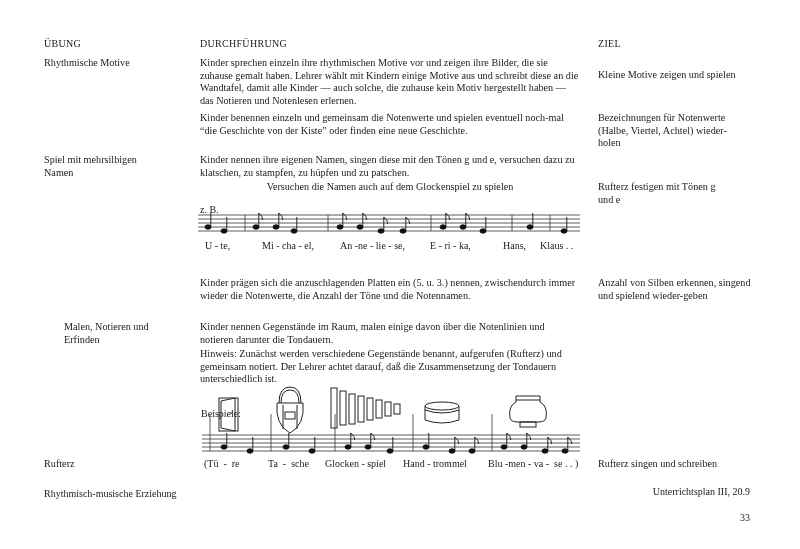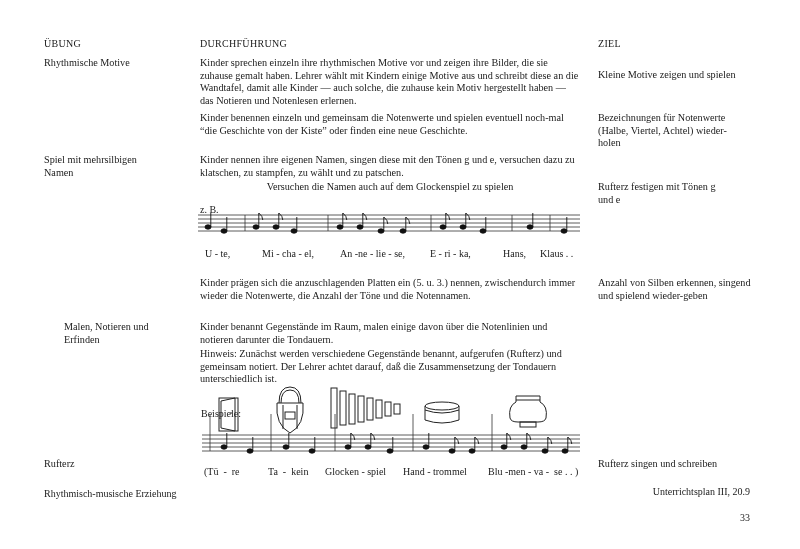--- a/index.html
+++ b/index.html
@@ -7,38 +7,38 @@
       width: 800px; height: 549px; position: relative; overflow: hidden;
       font-family: "Liberation Serif", "DejaVu Serif", serif;
       color: #1a1a1a; font-size: 10.2px; line-height: 12.6px;
     }
     .abs { position: absolute; }
     .hdr { font-size: 10px; letter-spacing: 0.3px; }
     .col1 { left: 44px; width: 140px; }
     .col2 { left: 200px; width: 380px; }
     .col3 { left: 598px; width: 170px; }
     .small { font-size: 10px; }
-    .lyrics { font-size: 10px; white-space: pre; margin-top: 8px; }
+    .lyrics { font-size: 10px; white-space: pre; }
     svg { position: absolute; overflow: visible; }
   </style>
 </head>
 <body>
 
 <div class="abs hdr col1" style="top:38px;">ÜBUNG</div>
 <div class="abs hdr col2" style="top:38px;">DURCHFÜHRUNG</div>
 <div class="abs hdr col3" style="top:38px;">ZIEL</div>
 
 <div class="abs col1" style="top:57px;">Rhythmische Motive</div>
 <div class="abs col2" style="top:57px;font-family:Liberation Serif, serif;">Kinder sprechen einzeln ihre rhythmischen Motive vor und zeigen ihre Bilder, die sie zuhause gemalt haben. Lehrer wählt mit Kindern einige Motive aus und schreibt diese an die Wandtafel, damit alle  Kinder — auch solche, die zuhause kein Motiv hergestellt haben — das Notieren und Notenlesen erlernen.</div>
 <div class="abs col2" style="top:112px;">Kinder benennen einzeln und gemeinsam die Notenwerte und spielen eventuell noch-mal “die Geschichte von der Kiste” oder finden eine neue Geschichte.</div>
 <div class="abs col3" style="top:57px; width:150px;margin-top:12px;">Kleine Motive zeigen und spielen</div>
 <div class="abs col3" style="top:112px; width:150px;">Bezeichnungen für Notenwerte (Halbe, Viertel, Achtel) wieder-holen</div>
 
 <div class="abs col1" style="top:154px; width:110px;">Spiel mit mehrsilbigen Namen</div>
-<div class="abs col2" style="top:154px;">Kinder nennen ihre eigenen Namen, singen diese mit den Tönen g und e, versuchen dazu zu klatschen, zu stampfen, zu wählt und zu patschen.</div>
+<div class="abs col2" style="top:154px;">Kinder nennen ihre eigenen Namen, singen diese mit den Tönen g und e, versuchen dazu zu klatschen, zu stampfen, zu hüpfen und zu patschen.</div>
 <div class="abs col2" style="top:181px;text-align:center;">Versuchen die Namen auch auf dem Glockenspiel zu spielen</div>
 <div class="abs col3" style="top:181px; width:120px;">Rufterz festigen mit Tönen g und e</div>
 
 <div class="abs small" style="left:200px; top:204px;">z. B.</div>
 
 <svg style="left:198px; top:212px;" width="382" height="24" viewBox="0 0 382 24">
   <g stroke="#333" stroke-width="0.8">
     <line x1="0" y1="3" x2="382" y2="3"></line>
       <line x1="0" y1="7" x2="382" y2="7"></line>
     <line x1="0" y1="11" x2="382" y2="11"></line>
@@ -100,21 +100,21 @@
 <div class="abs lyrics" style="left:262px; top:240px;">Mi - cha - el,</div>
 <div class="abs lyrics" style="left:340px; top:240px;">An -ne - lie - se,</div>
 <div class="abs lyrics" style="left:430px; top:240px;">E - ri - ka,</div>
 <div class="abs lyrics" style="left:503px; top:240px;">Hans,</div>
 <div class="abs lyrics" style="left:540px; top:240px;">Klaus . .</div>
 
 <div class="abs col2" style="top:277px;">Kinder prägen sich die anzuschlagenden Platten ein (5. u. 3.) nennen, zwischendurch immer wieder die Notenwerte, die Anzahl der Töne und die Notennamen.</div>
 <div class="abs col3" style="top:277px; width:160px;">Anzahl von Silben erkennen, singend und spielend wieder-geben</div>
 
 <div class="abs col1" style="top:321px; width:110px;margin-left:20px;">Malen, Notieren und Erfinden</div>
-<div class="abs col2" style="top:321px;">Kinder benannt Gegenstände im Raum, malen einige davon über die Notenlinien und notieren darunter die Tondauern.</div>
+<div class="abs col2" style="top:321px;">Kinder nennen Gegenstände im Raum, malen einige davon über die Notenlinien und notieren darunter die Tondauern.</div>
 <div class="abs col2" style="top:348px; width:385px;">Hinweis: Zunächst werden verschiedene Gegenstände benannt, aufgerufen (Rufterz) und gemeinsam notiert. Der Lehrer achtet darauf, daß die Zusammensetzung der Tondauern unterschiedlich ist.</div>
 <div class="abs small" style="left:201px; top:383px;margin-top:25px;">Beispiele:</div>
 
 <svg style="left:218px; top:397px;" width="22" height="35" viewBox="0 0 22 35">
   <g fill="none" stroke="#222" stroke-width="1">
     <rect x="1" y="1" width="19" height="33"></rect>
     <path d="M3 4 L17 1 L17 34 L3 31 Z"></path>
     <line x1="12" y1="16" x2="14" y2="16"></line>
   </g>
 </svg>
@@ -207,21 +207,21 @@
     <ellipse cx="343" cy="19" rx="3" ry="2.2"></ellipse>
       <line x1="345.8" y1="19" x2="345.8" y2="5"></line>
       <path d="M345.8 5 q4 3 4 7" fill="none"></path>
     <ellipse cx="363" cy="19" rx="3" ry="2.2"></ellipse>
       <line x1="365.8" y1="19" x2="365.8" y2="5"></line>
       <path d="M365.8 5 q4 3 4 7" fill="none"></path>
   </g>
 </svg>
 
 <div class="abs lyrics" style="left:204px; top:458px;">(Tü  -  re</div>
-<div class="abs lyrics" style="left:268px; top:458px;">Ta  -  kein</div>
+<div class="abs lyrics" style="left:268px; top:458px;">Ta  -  sche</div>
 <div class="abs lyrics" style="left:325px; top:458px;">Glocken - spiel</div>
 <div class="abs lyrics" style="left:403px; top:458px;">Hand - trommel</div>
 <div class="abs lyrics" style="left:488px; top:458px;">Blu -men - va -  se . . )</div>
 
 <div class="abs col1" style="top:458px;">Rufterz</div>
 <div class="abs col3" style="top:458px; width:190px;">Rufterz singen und schreiben</div>
 
 <div class="abs small" style="left:44px; top:488px;text-align:center;">Rhythmisch-musische Erziehung</div>
 <div class="abs small" style="left:612px; top:486px; width:138px; text-align:right;">Unterrichtsplan III, 20.9</div>
 <div class="abs small" style="left:700px; top:512px; width:50px; text-align:right;">33</div>

